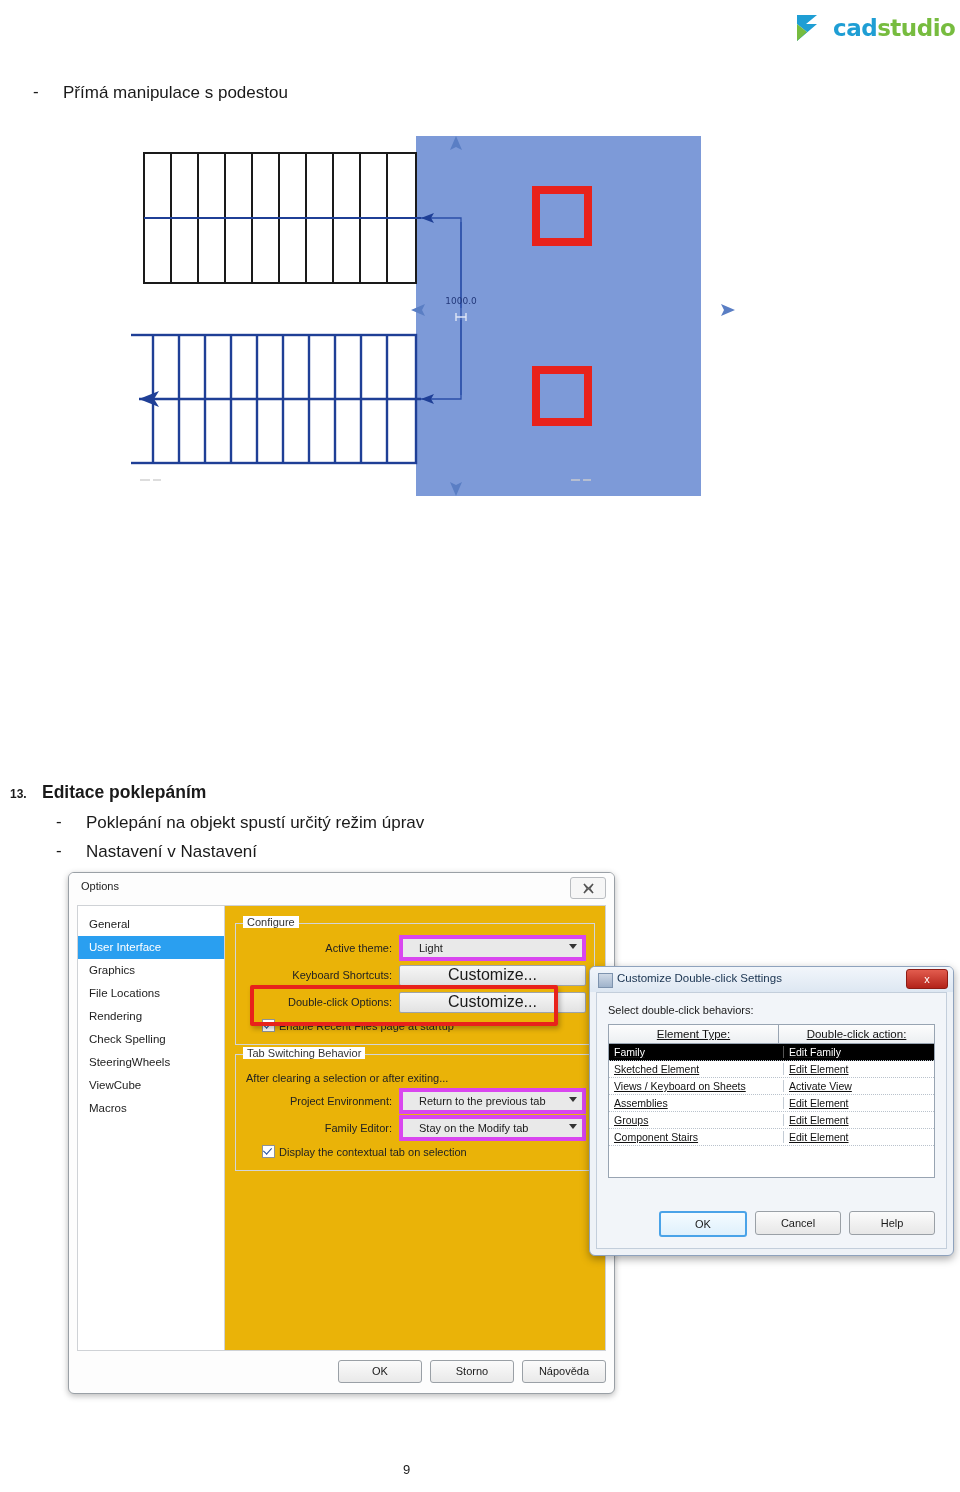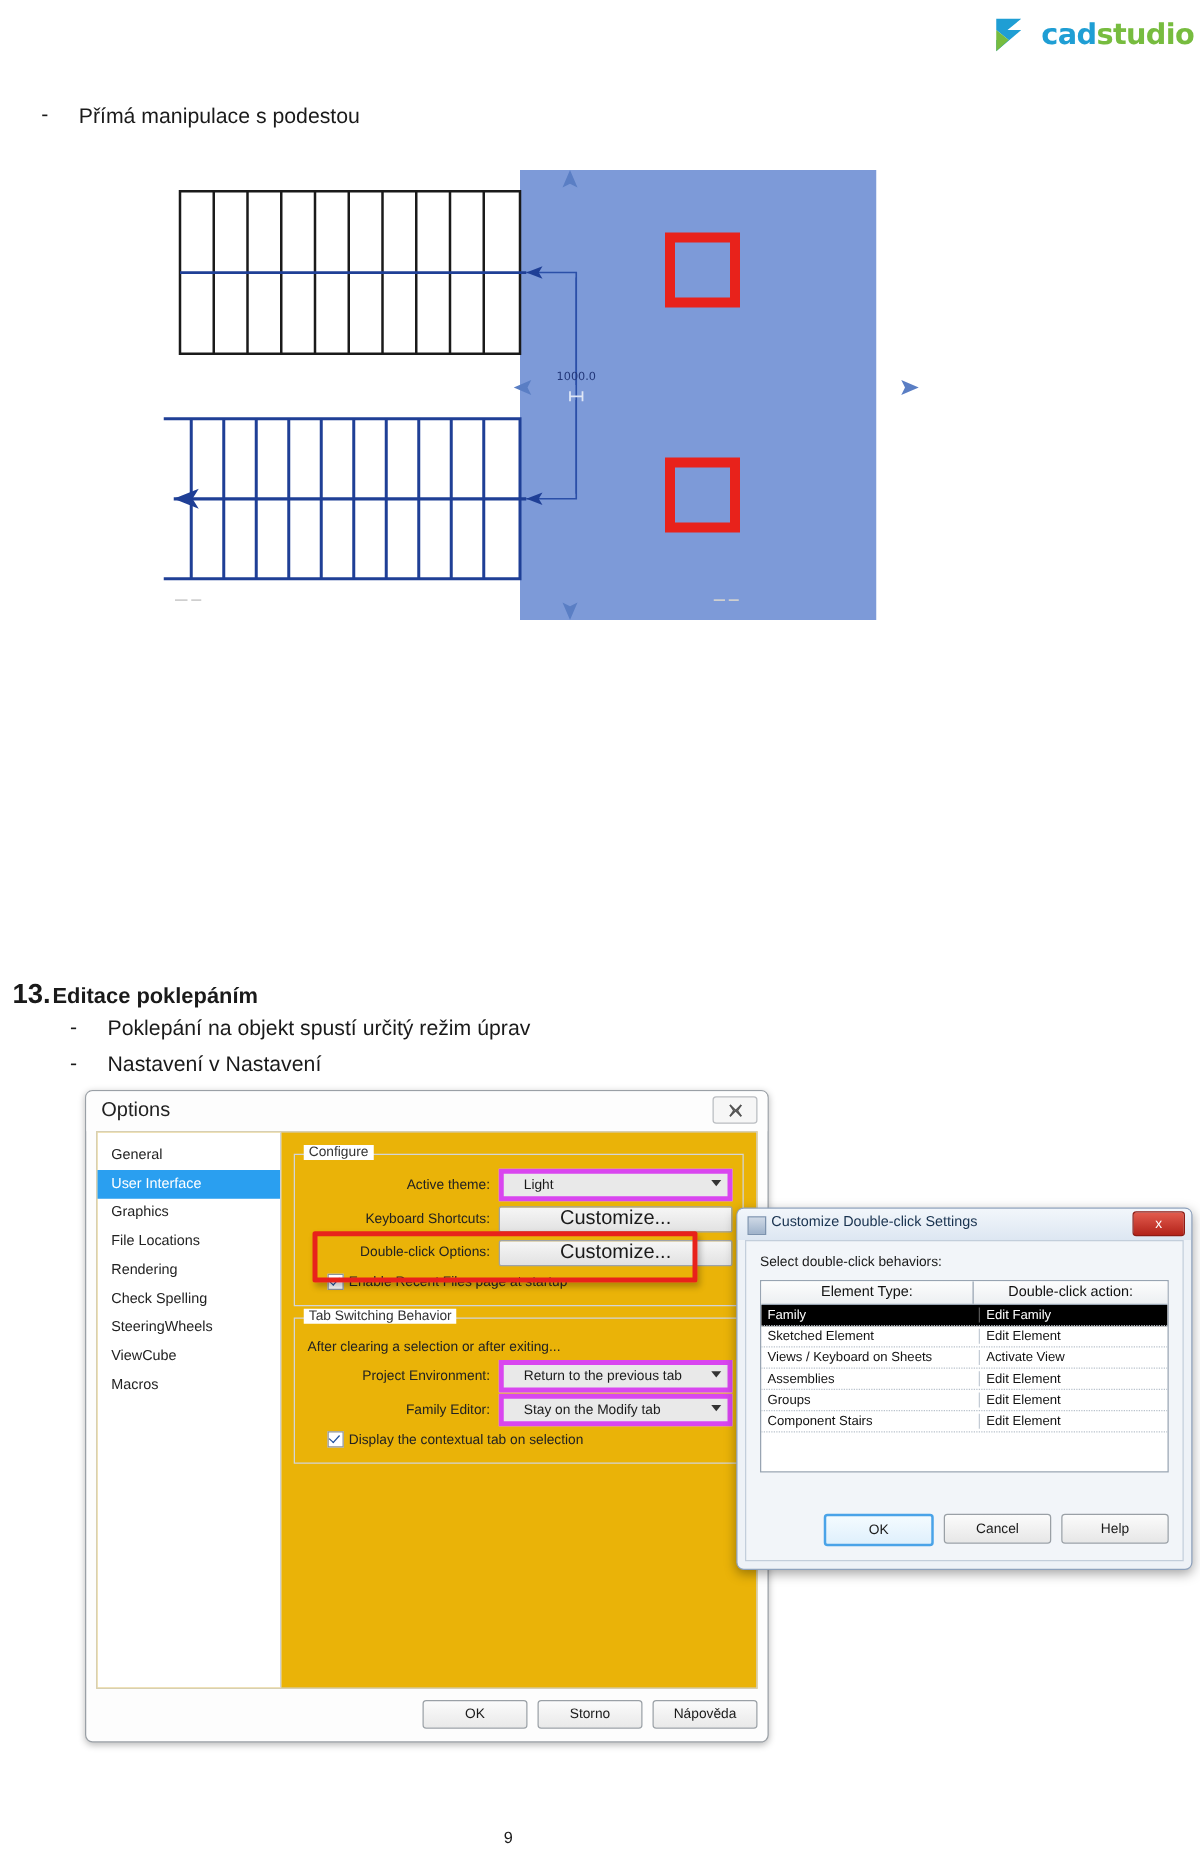--- a/index.html
+++ b/index.html
@@ -21,38 +21,38 @@
 
   
   .bullet-row{position:absolute;display:flex;align-items:flex-start;}
   .bullet-dash{width:30px;flex:0 0 30px;font-size:17px;color:#1a1a1a;}
   .bullet-text{font-size:17px;color:#1a1a1a;line-height:1.25;}
 
   #bullet-podesta{left:33px;top:82px;}
 
   
   .section-head{position:absolute;left:10px;top:782px;display:flex;align-items:baseline;}
-  .section-num{font-size:22px;font-weight:bold;color:#1a1a1a;width:32px;flex:0 0 32px;}
+  .section-num{font-size:12px;font-weight:bold;color:#1a1a1a;width:32px;flex:0 0 32px;}
   .section-title{font-size:17.5px;font-weight:bold;color:#1a1a1a;}
   #bullet-poklep{left:56px;top:812px;}
   #bullet-nastaveni{left:56px;top:841px;}
 
   
   .stair-stage{position:absolute;left:131px;top:130px;width:610px;height:375px;}
   .stair-stage svg{display:block;}
 
   
   .opt-dialog{
     position:absolute;left:68px;top:872px;width:545px;height:520px;
     background:#fdfdfd;border:1px solid #9aa0a6;border-radius:6px;
     box-shadow:0 2px 6px rgba(0,0,0,.28);
     overflow:hidden;
   }
   .opt-titlebar{height:32px;position:relative;background:#fdfdfd;}
-  .opt-title{position:absolute;left:12px;top:7px;font-size:16px;color:#222;}
+  .opt-title{position:absolute;left:12px;top:7px;font-size:11px;color:#222;}
   .opt-close{
     position:absolute;right:8px;top:4px;width:34px;height:20px;
     border:1px solid #b9bcc0;border-radius:3px;background:#f6f6f6;
     display:flex;align-items:center;justify-content:center;font-size:11px;color:#555;
   }
   .opt-body{position:absolute;left:8px;top:32px;right:8px;bottom:42px;border:1px solid #cfd2d6;background:#eab308;display:flex;}
   .opt-sidebar{width:146px;flex:0 0 146px;border-right:1px solid #cfd2d6;padding-top:7px;background:#fff;}
   .opt-side-item{height:23px;line-height:23px;padding-left:11px;font-size:11.5px;color:#222;white-space:nowrap;}
   .opt-side-item.active{background:#2a9ff0;color:#fff;}
   .opt-main{flex:1;position:relative;padding:8px 10px 0 10px;}
@@ -101,21 +101,21 @@
   .dc-titlebar{height:25px;position:relative;background:linear-gradient(#f2f6fb,#dde7f2);}
   .dc-ticon{position:absolute;left:8px;top:6px;width:13px;height:13px;background:linear-gradient(#cfd9e6,#9fb3cb);border:1px solid #7d93ae;}
   .dc-title{position:absolute;left:27px;top:5px;font-size:11.5px;color:#18324f;}
   .dc-close{
     position:absolute;right:5px;top:2px;width:40px;height:18px;border-radius:3px;
     background:linear-gradient(#e25c4e,#b3231a);border:1px solid #8d1b14;
     color:#fff;font-size:11px;display:flex;align-items:center;justify-content:center;
   }
   .dc-body{position:absolute;left:6px;top:25px;right:6px;bottom:6px;background:#f2f5f9;border:1px solid #c3cedb;}
   .dc-prompt{font-size:11px;color:#1a1a1a;margin:11px 0 8px 11px;}
-  .dc-table{margin:0 11px;border:1px solid #98a4b2;background:#fff;height:152px;overflow:hidden;}
+  .dc-table{margin:0 11px;border:1px solid #98a4b2;background:#fff;height:152px;overflow:hidden;text-decoration:underline;}
   .dc-head{display:flex;background:linear-gradient(#fdfdfd,#eceff2);border-bottom:1px solid #98a4b2;}
   .dc-head div{font-size:11.5px;color:#111;text-align:center;padding:3px 0;}
   .dc-c1{width:52%;flex:0 0 52%;border-right:1px solid #98a4b2;}
   .dc-c2{flex:1;}
   .dc-row{display:flex;height:16px;align-items:center;border-bottom:1px dotted #b9c2cc;}
   .dc-row.sel{background:#000;color:#fff;}
   .dc-row div{font-size:10.5px;padding-left:5px;overflow:hidden;white-space:nowrap;}
   .dc-row .dc-c1{border-right:1px solid #c4ccd5;}
   .dc-row.sel .dc-c1{border-right:1px solid #555;}
   .dc-filler{flex:1;display:flex;}

